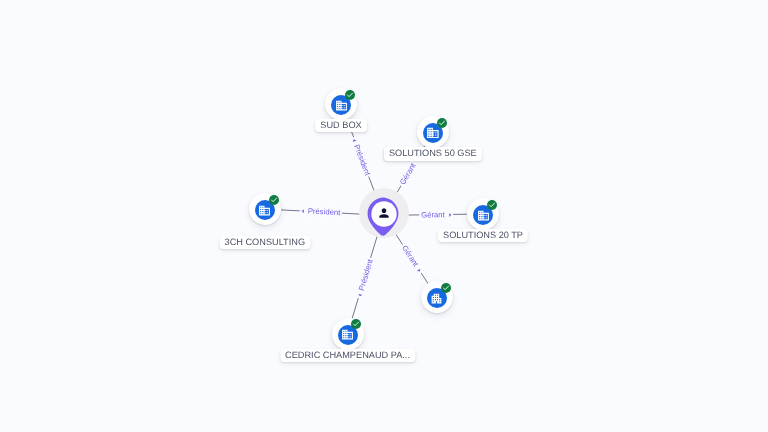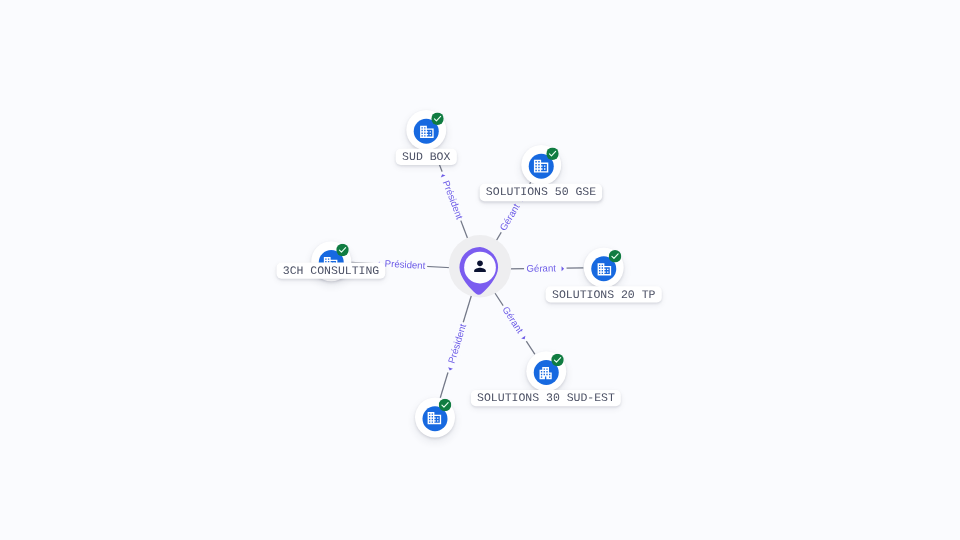--- a/index.html
+++ b/index.html
@@ -15,21 +15,21 @@
     border-radius:50%;background:#ffffff;
     box-shadow:0 1px 2px rgba(40,45,70,.14), 0 3px 7px rgba(40,45,70,.10);}
   .node-blob{position:absolute;left:-10px;top:-9px;width:20px;height:20px;
     border-radius:50%;background:#1769e0;}
   .node-glyph{position:absolute;left:-6.5px;top:-5.5px;}
   .badge{position:absolute;left:3.9px;top:-14.4px;width:10px;height:10px;}
   .nlabel{position:absolute;white-space:nowrap;filter:opacity(1);
     background:#fff;border-radius:4px;padding:0 5.2px;height:13.2px;line-height:13.4px;
     font-size:9.2px;color:#4c5165;
     box-shadow:0 1px 2px rgba(40,45,70,.13), 0 2px 5px rgba(40,45,70,.07);
-    transform:translateX(-50%);font-family:Liberation Mono, monospace;}
+    transform:translateX(-50%);}
 
   .center-node{position:absolute;width:0;height:0;}
   .halo{position:absolute;left:-25px;top:-24.5px;width:50px;height:50px;
     border-radius:50%;
     background:radial-gradient(circle at 50% 50%, #eeeef0 0%, #eeeef0 78%, rgba(238,238,240,0) 100%);}
   .clabel{position:absolute;white-space:nowrap;filter:opacity(1);
     background:#7b5cf0;border-radius:6px;padding:0 4.85px;height:13.3px;line-height:13.6px;
     font-size:9.7px;color:#fff;transform:translateX(-50%);
     box-shadow:0 1px 3px rgba(70,50,150,.28);}
   .elabel{position:absolute;filter:opacity(1);font-size:7.7px;color:#6d5ce7;white-space:nowrap;
@@ -127,21 +127,21 @@
         <div class="node-circle"></div>
         <div class="node-blob"></div>
         <svg class="node-glyph" width="13" height="13" viewBox="0 0 24 24" style="left:-6.5px;top:-5.5px">
           <path fill="#fff" d="M12 7V3H2v18h20V7H12zM6 19H4v-2h2v2zm0-4H4v-2h2v2zm0-4H4V9h2v2zm0-4H4V5h2v2zm4 12H8v-2h2v2zm0-4H8v-2h2v2zm0-4H8V9h2v2zm0-4H8V5h2v2zm10 12h-8v-2h2v-2h-2v-2h2v-2h-2V9h8v10zm-2-8h-2v2h2v-2zm0 4h-2v2h2v-2z"></path>
         </svg>
         <svg class="badge" viewBox="0 0 20 20">
           <circle cx="10" cy="10" r="10" fill="#107c41"></circle>
           <path d="M5.1 10.1 8.3 13.3 15 6.2" fill="none" stroke="#eafff1" stroke-width="1.85" stroke-linecap="round" stroke-linejoin="round"></path>
         </svg>
       </div>
-      <div class="nlabel" style="left: 264.8px; top: 210px;">3CH CONSULTING</div>
+      <div class="nlabel" style="left: 264.8px; top: 236px;">3CH CONSULTING</div>
       <div class="node" style="left: 483px; top: 214px;">
         <div class="node-circle"></div>
         <div class="node-blob"></div>
         <svg class="node-glyph" width="13" height="13" viewBox="0 0 24 24" style="left:-6.5px;top:-5.5px">
           <path fill="#fff" d="M12 7V3H2v18h20V7H12zM6 19H4v-2h2v2zm0-4H4v-2h2v2zm0-4H4V9h2v2zm0-4H4V5h2v2zm4 12H8v-2h2v2zm0-4H8v-2h2v2zm0-4H8V9h2v2zm0-4H8V5h2v2zm10 12h-8v-2h2v-2h-2v-2h2v-2h-2V9h8v10zm-2-8h-2v2h2v-2zm0 4h-2v2h2v-2z"></path>
         </svg>
         <svg class="badge" viewBox="0 0 20 20">
           <circle cx="10" cy="10" r="10" fill="#107c41"></circle>
           <path d="M5.1 10.1 8.3 13.3 15 6.2" fill="none" stroke="#eafff1" stroke-width="1.85" stroke-linecap="round" stroke-linejoin="round"></path>
         </svg>
@@ -151,32 +151,32 @@
         <div class="node-circle"></div>
         <div class="node-blob"></div>
         <svg class="node-glyph" width="13" height="13" viewBox="0 0 24 24" style="left:-6.5px;top:-5.5px">
           <path fill="#fff" d="M17 11V3H7v4H3v14h8v-4h2v4h8V11h-4zM7 19H5v-2h2v2zm0-4H5v-2h2v2zm0-4H5V9h2v2zm4 4H9v-2h2v2zm0-4H9V9h2v2zm0-4H9V5h2v2zm4 8h-2v-2h2v2zm0-4h-2V9h2v2zm0-4h-2V5h2v2zm4 12h-2v-2h2v2zm0-4h-2v-2h2v2z"></path>
         </svg>
         <svg class="badge" viewBox="0 0 20 20">
           <circle cx="10" cy="10" r="10" fill="#107c41"></circle>
           <path d="M5.1 10.1 8.3 13.3 15 6.2" fill="none" stroke="#eafff1" stroke-width="1.85" stroke-linecap="round" stroke-linejoin="round"></path>
         </svg>
       </div>
-      <div class="nlabel" style="left: 436.8px; top: 312px;">SOLUTIONS 30 SUD-EST</div>
       <div class="node" style="left: 347.5px; top: 333.7px;">
         <div class="node-circle"></div>
         <div class="node-blob"></div>
         <svg class="node-glyph" width="13" height="13" viewBox="0 0 24 24" style="left:-6.5px;top:-5.5px">
           <path fill="#fff" d="M12 7V3H2v18h20V7H12zM6 19H4v-2h2v2zm0-4H4v-2h2v2zm0-4H4V9h2v2zm0-4H4V5h2v2zm4 12H8v-2h2v2zm0-4H8v-2h2v2zm0-4H8V9h2v2zm0-4H8V5h2v2zm10 12h-8v-2h2v-2h-2v-2h2v-2h-2V9h8v10zm-2-8h-2v2h2v-2zm0 4h-2v2h2v-2z"></path>
         </svg>
         <svg class="badge" viewBox="0 0 20 20">
           <circle cx="10" cy="10" r="10" fill="#107c41"></circle>
           <path d="M5.1 10.1 8.3 13.3 15 6.2" fill="none" stroke="#eafff1" stroke-width="1.85" stroke-linecap="round" stroke-linejoin="round"></path>
         </svg>
       </div>
+      <div class="nlabel" style="left: 347.5px; top: 348.7px;">CEDRIC CHAMPENAUD PA...</div>
       <div class="center-node" style="left: 383.5px; top: 212.7px;">
         <div class="halo"></div>
         <svg width="34" height="40" viewBox="0 0 34 40" style="position:absolute;left:-17px;top:-16.2px;">
           <path d="M17 0.55A16.45 16.45 0 0 0 0.55 17c0 3.9 2.1 8.1 4.9 11.9 2.8 3.8 6.2 7.1 8.4 9.1 1.2 1.1 3.1 1.1 4.3 0 2.2-2 5.6-5.3 8.4-9.1 2.8-3.8 4.9-8 4.9-11.9A16.45 16.45 0 0 0 17 0.55z" fill="#7b5cf0"></path>
           <circle cx="17" cy="17" r="12.7" fill="#fdfdff"></circle>
         </svg>
         <svg width="14" height="14" viewBox="0 0 24 24" style="position:absolute;left:-7px;top:-7px;">
           <path fill="#0b1233" d="M12 12c2.2 0 4-1.8 4-4s-1.8-4-4-4-4 1.8-4 4 1.8 4 4 4zm0 2c-2.7 0-8 1.34-8 4v2h16v-2c0-2.66-5.3-4-8-4z"></path>
         </svg>
       </div>

